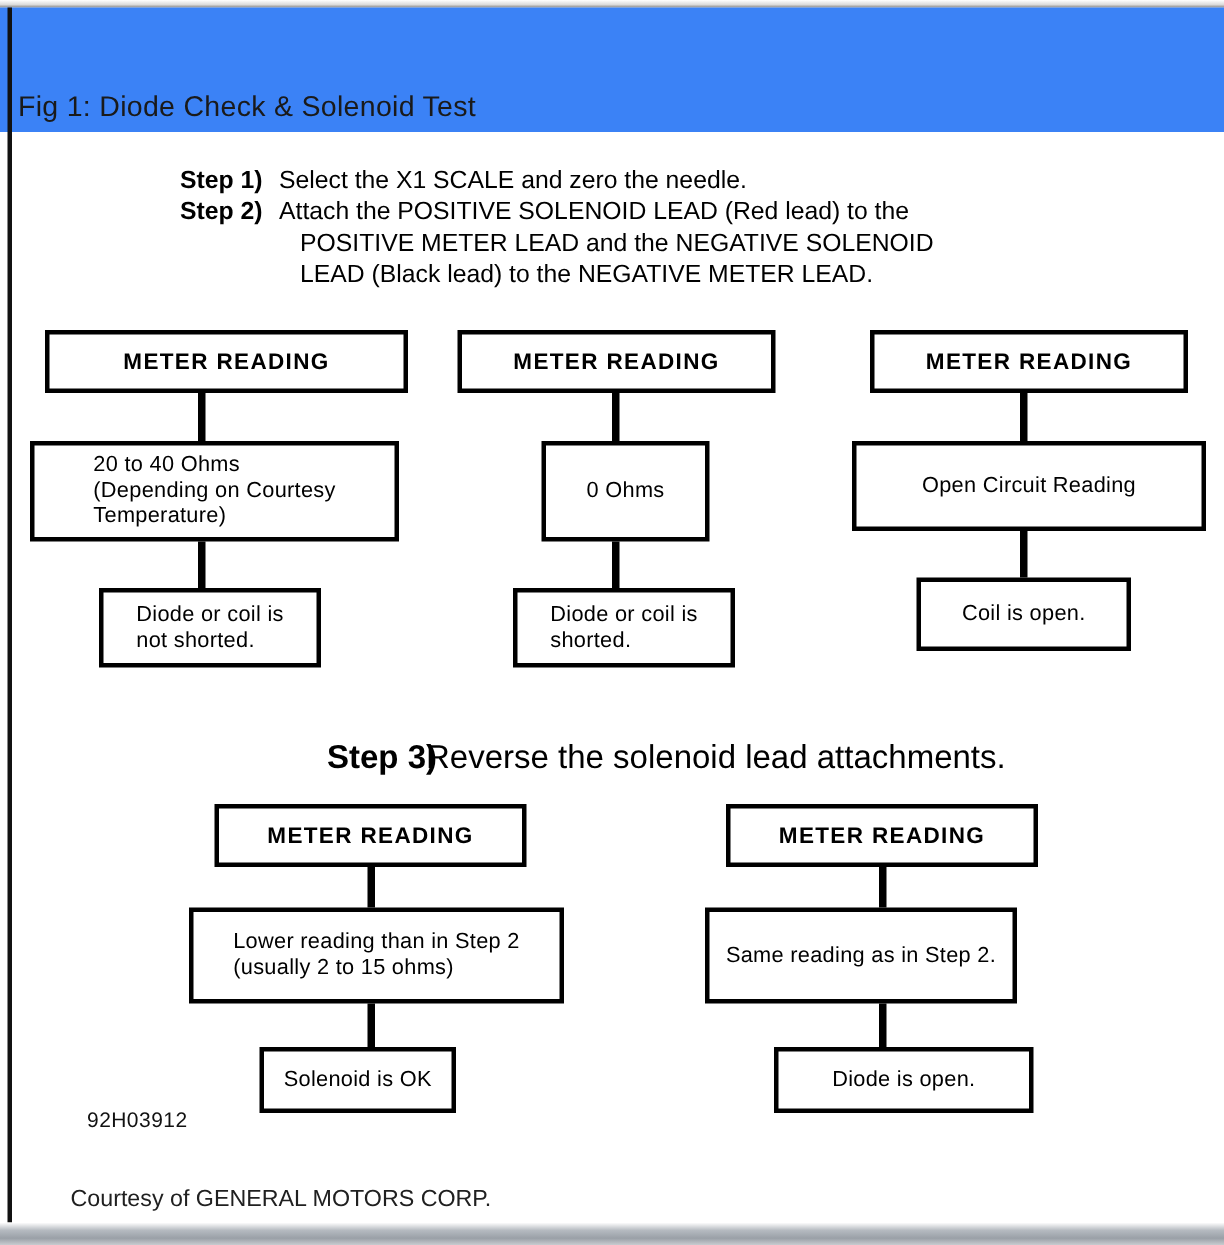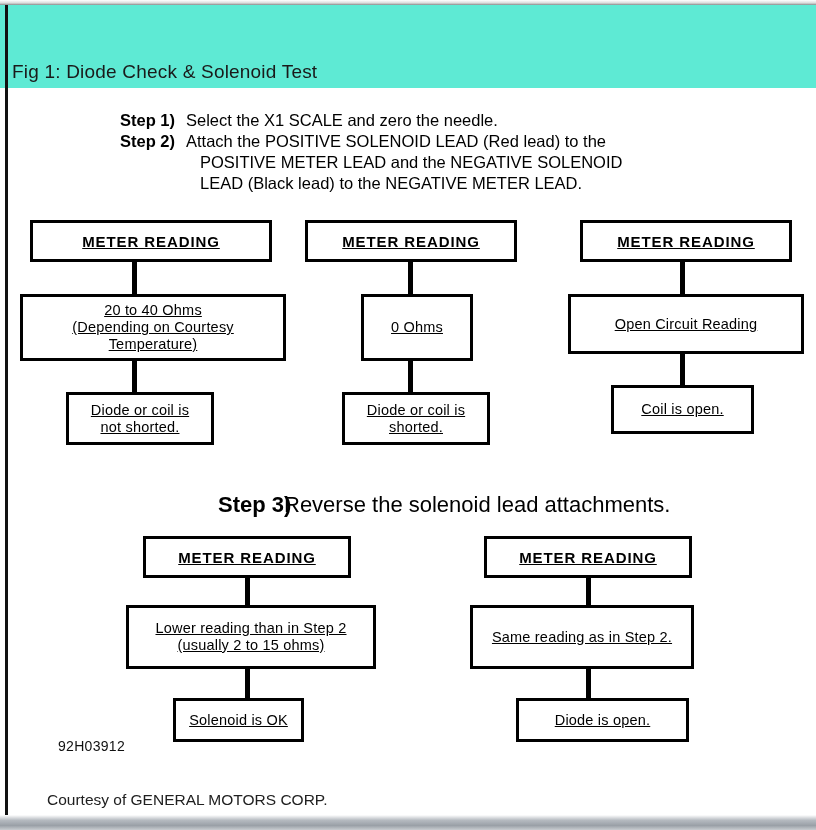--- a/index.html
+++ b/index.html
@@ -24,21 +24,21 @@
   #top-gradient {
     position: absolute;
     left: 0; top: 0;
     width: 816px; height: 5px;
     background: linear-gradient(to bottom, #ffffff 0%, #dcdcdc 60%, #8a8a8a 100%);
   }
   #header-band {
     position: absolute;
     left: 0; top: 5px;
     width: 816px; height: 83px;
-    background: #5eead4;
+    background: #3b82f6;
     box-sizing: border-box;
   }
   #header-title {
     position: absolute;
     left: 12px; top: 56px;
     font-size: 19px;
     color: #1a1a1a;
     letter-spacing: 0.2px;
     white-space: nowrap;
   }
@@ -99,23 +99,22 @@
 
   
   .fbox {
     position: absolute;
     box-sizing: border-box;
     border: 3px solid #000;
     background: #fff;
     display: flex;
     align-items: center;
     justify-content: center;
-    text-align: center;
+    text-align: left;
     color: #000;
-    text-decoration: underline;
   }
   .fbox.header-box {
     font-weight: bold;
     font-size: 15px;
     letter-spacing: 0.9px;
   }
   .fbox.body-box {
     font-size: 14.5px;
     line-height: 17px;
     letter-spacing: 0.2px;
@@ -181,21 +180,21 @@
       </div>
 
     </div>
 
     <div class="fbox header-box" style="left:22px; top:132px; width:242px; height:42px;">
       <div class="txt">
           <span>METER READING</span>
         </div>
     </div>
     <div class="conn" style="left:124px; top:174px; height:34px;"></div>
-    <div class="fbox body-box" style="left:12px; top:206px; width:266px; height:67px;">
+    <div class="fbox body-box" style="left:12px; top:206px; width:246px; height:67px;">
       <div class="txt">
         <span>20 to 40 Ohms</span>
         <span>(Depending on Courtesy</span>
         <span>Temperature)</span>
       </div>
     </div>
     <div class="conn" style="left:124px; top:273px; height:33px;"></div>
     <div class="fbox result-box" style="left:58px; top:304px; width:148px; height:53px;">
       <div class="txt">
         <span>Diode or coil is</span>
@@ -263,21 +262,21 @@
         <span>Solenoid is OK</span>
       </div>
     </div>
 
     <div class="fbox header-box" style="left:476px; top:448px; width:208px; height:42px;">
       <div class="txt">
           <span>METER READING</span>
         </div>
     </div>
     <div class="conn" style="left:578px; top:490px; height:29px;"></div>
-    <div class="fbox body-box" style="left:462px; top:517px; width:224px; height:64px;">
+    <div class="fbox body-box" style="left:462px; top:517px; width:208px; height:64px;">
       <div class="txt">
         <span>Same reading as in Step 2.</span>
       </div>
     </div>
     <div class="conn" style="left:578px; top:581px; height:31px;"></div>
     <div class="fbox result-box" style="left:508px; top:610px; width:173px; height:44px;">
       <div class="txt">
         <span>Diode is open.</span>
       </div>
     </div>

